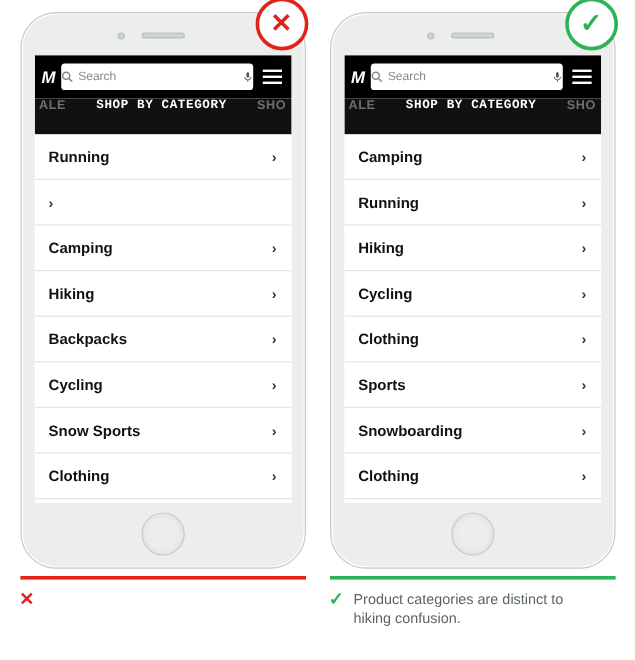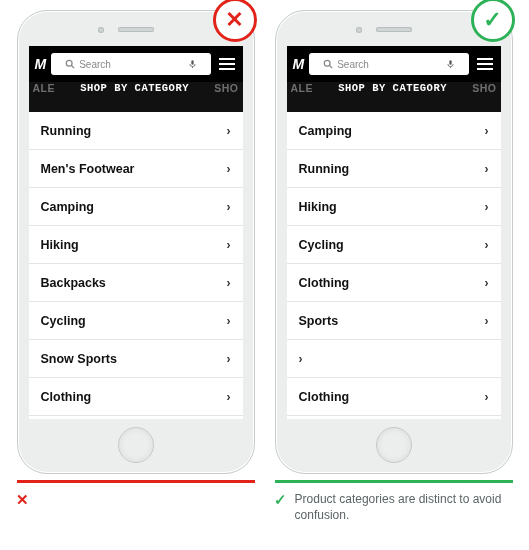--- a/index.html
+++ b/index.html
@@ -65,21 +65,21 @@
     gap: 6px;
   }
   .logo { color: #fff; font-weight: 800; font-style: italic; font-size: 14px; letter-spacing: -1px; }
   .search {
     flex: 1;
     background: #fff;
     border-radius: 3px;
     height: 22px;
     display: flex;
     align-items: center;
-    padding: 0 14px;
+    padding: 0 0;
     gap: 4px;
     font-size: 10px;
     color: #888;
   }
   .search svg { flex: none; }
   .search .ph { flex: 1; }
   .hamburger { width: 20px; display: flex; flex-direction: column; gap: 3px; align-items: center; }
   .hamburger span { display:block; width: 16px; height: 2px; background: #fff; }
 
   
@@ -186,21 +186,20 @@
           <span class="title">SHOP BY CATEGORY</span>
           <span class="edge">SHO</span>
         </div>
 
         <div class="catlist">
           <div class="cat">
               <span>Running</span>
               <span class="chev">›</span>
             </div>
           <div class="cat">
-              <span>Men's Footwear</span>
               <span class="chev">›</span>
             </div>
           <div class="cat">
               <span>Camping</span>
               <span class="chev">›</span>
             </div>
           <div class="cat">
               <span>Hiking</span>
               <span class="chev">›</span>
             </div>
@@ -283,20 +282,21 @@
             </div>
           <div class="cat">
               <span>Clothing</span>
               <span class="chev">›</span>
             </div>
           <div class="cat">
               <span>Sports</span>
               <span class="chev">›</span>
             </div>
           <div class="cat">
+              <span>Snowboarding</span>
               <span class="chev">›</span>
             </div>
           <div class="cat">
               <span>Clothing</span>
               <span class="chev">›</span>
             </div>
         </div>
 
       </div>
       <div class="home"></div>
@@ -308,15 +308,15 @@
   </div>
 
 </div>
 
 <div class="caps">
   <div class="cap bad">
     <span class="mark">✕</span>
   </div>
   <div class="cap good">
     <span class="mark">✓</span>
-    <span>Product categories are distinct to avoid confusion.</span>
+    <span>Product categories are distinct to hiking confusion.</span>
   </div>
 </div>
 
 </body></html>

